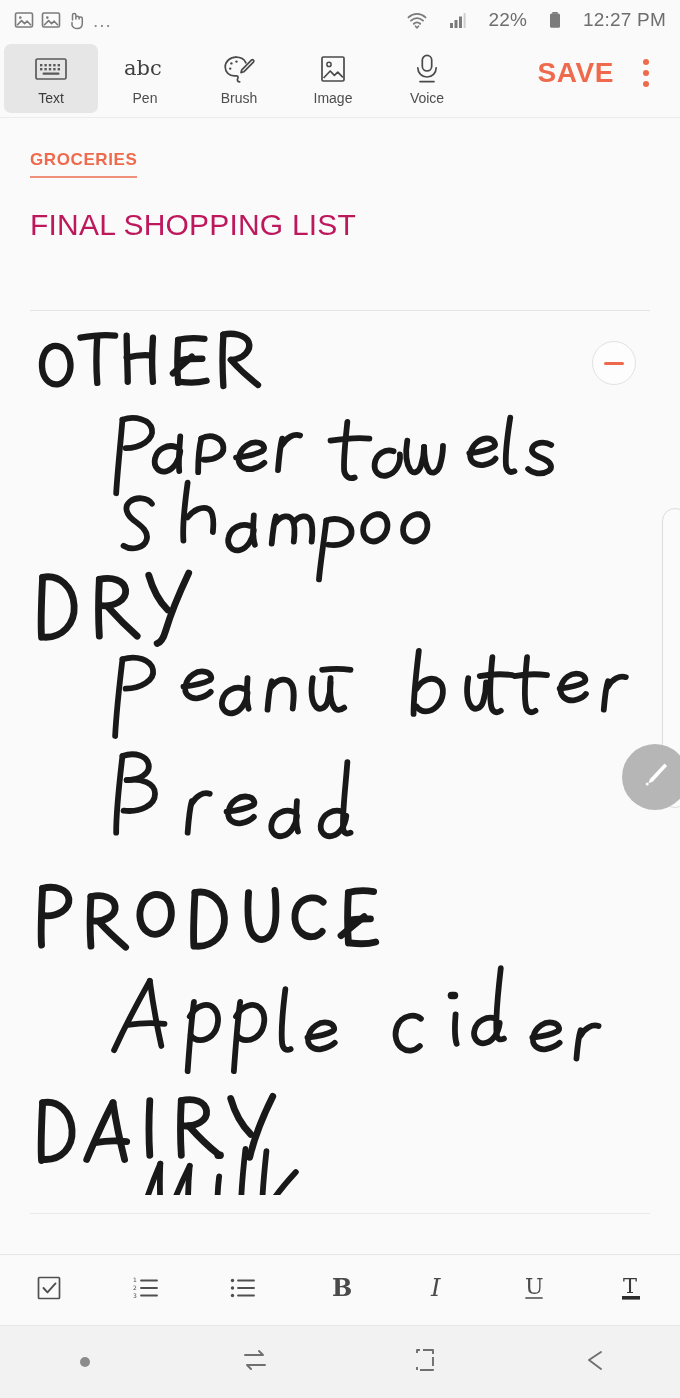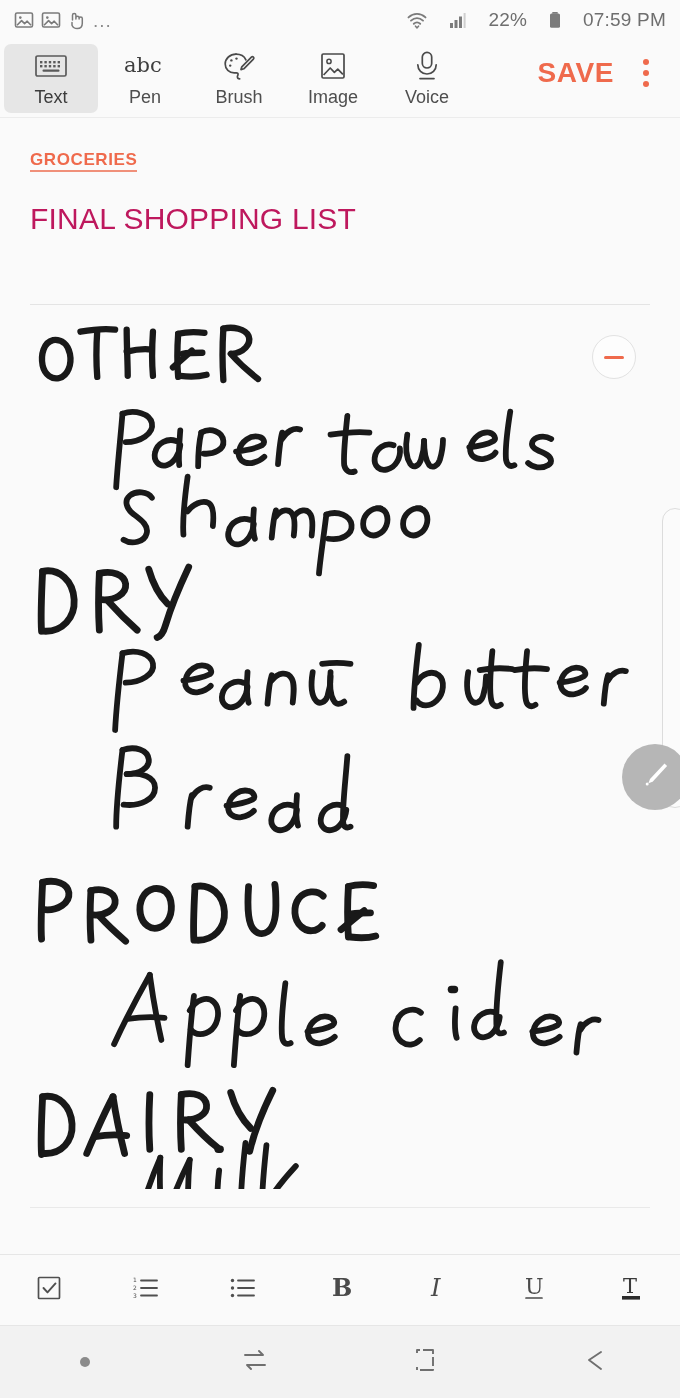--- a/index.html
+++ b/index.html
@@ -42,21 +42,21 @@
     width: 94px;
     display: flex; flex-direction: column;
     align-items: center; justify-content: center;
     gap: 4px;
     border-radius: 7px;
     margin: 2px 0 4px 0;
     cursor: pointer;
   }
   .tool.selected { background: #e6e6e6; }
   .tool-icon { height: 34px; display: flex; align-items: center; justify-content: center; }
-  .tool-label { font-size: 18px; color: #4e4e4e; }
+  .tool-label { font-size: 14px; color: #4e4e4e; }
   .tool.selected .tool-label { color: #3c3c3c; }
   .toolbar-spacer { flex: 1 1 auto; }
   .save-btn {
     display: flex; align-items: center; justify-content: center;
     font-size: 28px; font-weight: bold; color: #ef6a4c;
     letter-spacing: .6px;
     padding: 0 6px 14px 0;
     cursor: pointer;
   }
   .overflow-btn {
@@ -73,21 +73,21 @@
     position: relative;
     background: #fafafa;
     padding: 0 30px;
     overflow: hidden;
   }
   .category {
     margin-top: 32px;
     display: inline-block;
     font-size: 17px; font-weight: bold;
     color: #ef6a4c; letter-spacing: .6px;
-    padding-bottom: 0;
+    padding-bottom: 6px;
     border-bottom: 2px solid #f0907a;
     cursor: pointer;
   }
   .note-title {
     margin-top: 30px;
     font-size: 30px; font-weight: normal;
     color: #be185d; letter-spacing: .2px;
   }
   .divider { height: 1px; background: #e4e4e4; margin-top: 68px; }
   .divider-bottom { height: 1px; background: #e9e9e9; margin-top: 18px; }
@@ -199,21 +199,21 @@
             <rect x="14.6" y="3" width="2" height="15" fill="#cfcfcf"></rect>
           </svg>
       </span>
       <span class="sb-text">22%</span>
       <span class="sb-icon">
         <svg width="14" height="20" viewBox="0 0 14 20">
             <rect x="4.2" y="2" width="5.6" height="1.8" rx=".6" fill="#7b7b7b"></rect>
             <rect x="2" y="3.4" width="10" height="14.4" rx="1.6" fill="#7b7b7b"></rect>
           </svg>
       </span>
-      <span class="sb-text">07:59 PM</span>
+      <span class="sb-text">12:27 PM</span>
     </div>
   </div>
 
   <div class="toolbar">
 
     <div class="tool selected">
       <span class="tool-icon">
         <svg width="34" height="26" viewBox="0 0 34 26">
             <rect x="2" y="3" width="30" height="20" rx="1.6" fill="none" stroke="#5a5a5a" stroke-width="1.7"></rect>
             <g fill="#5a5a5a">

